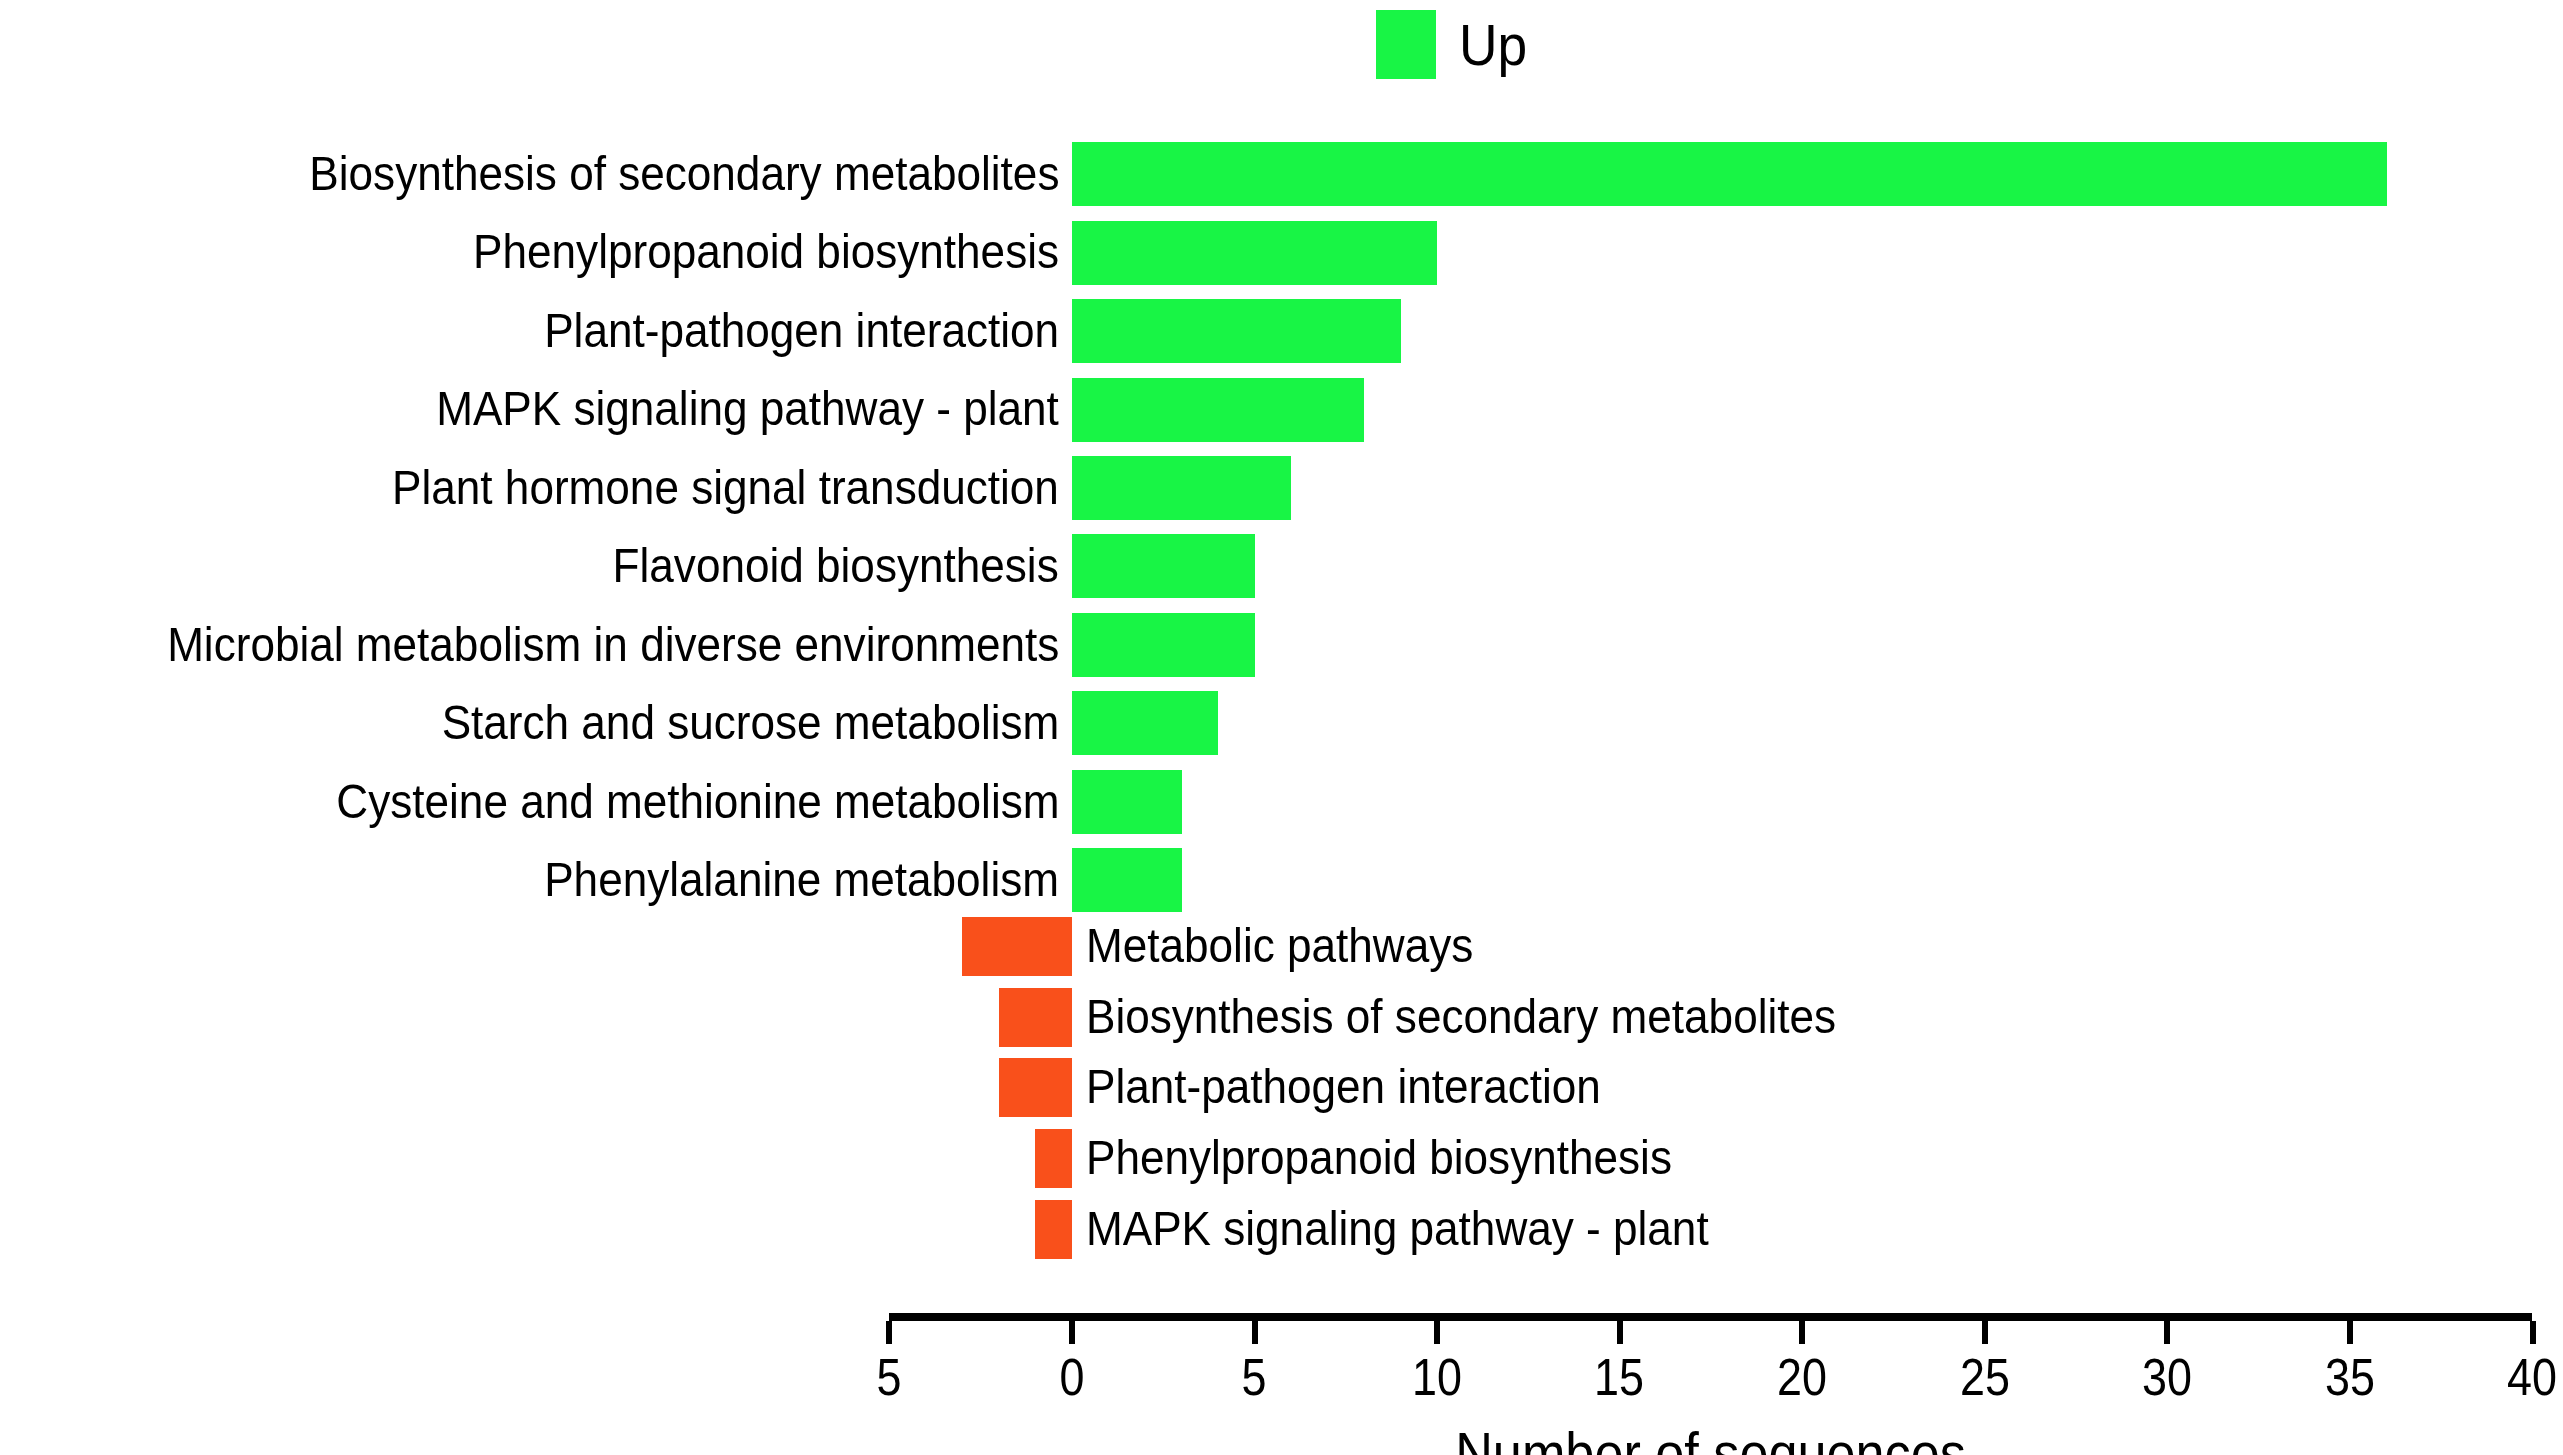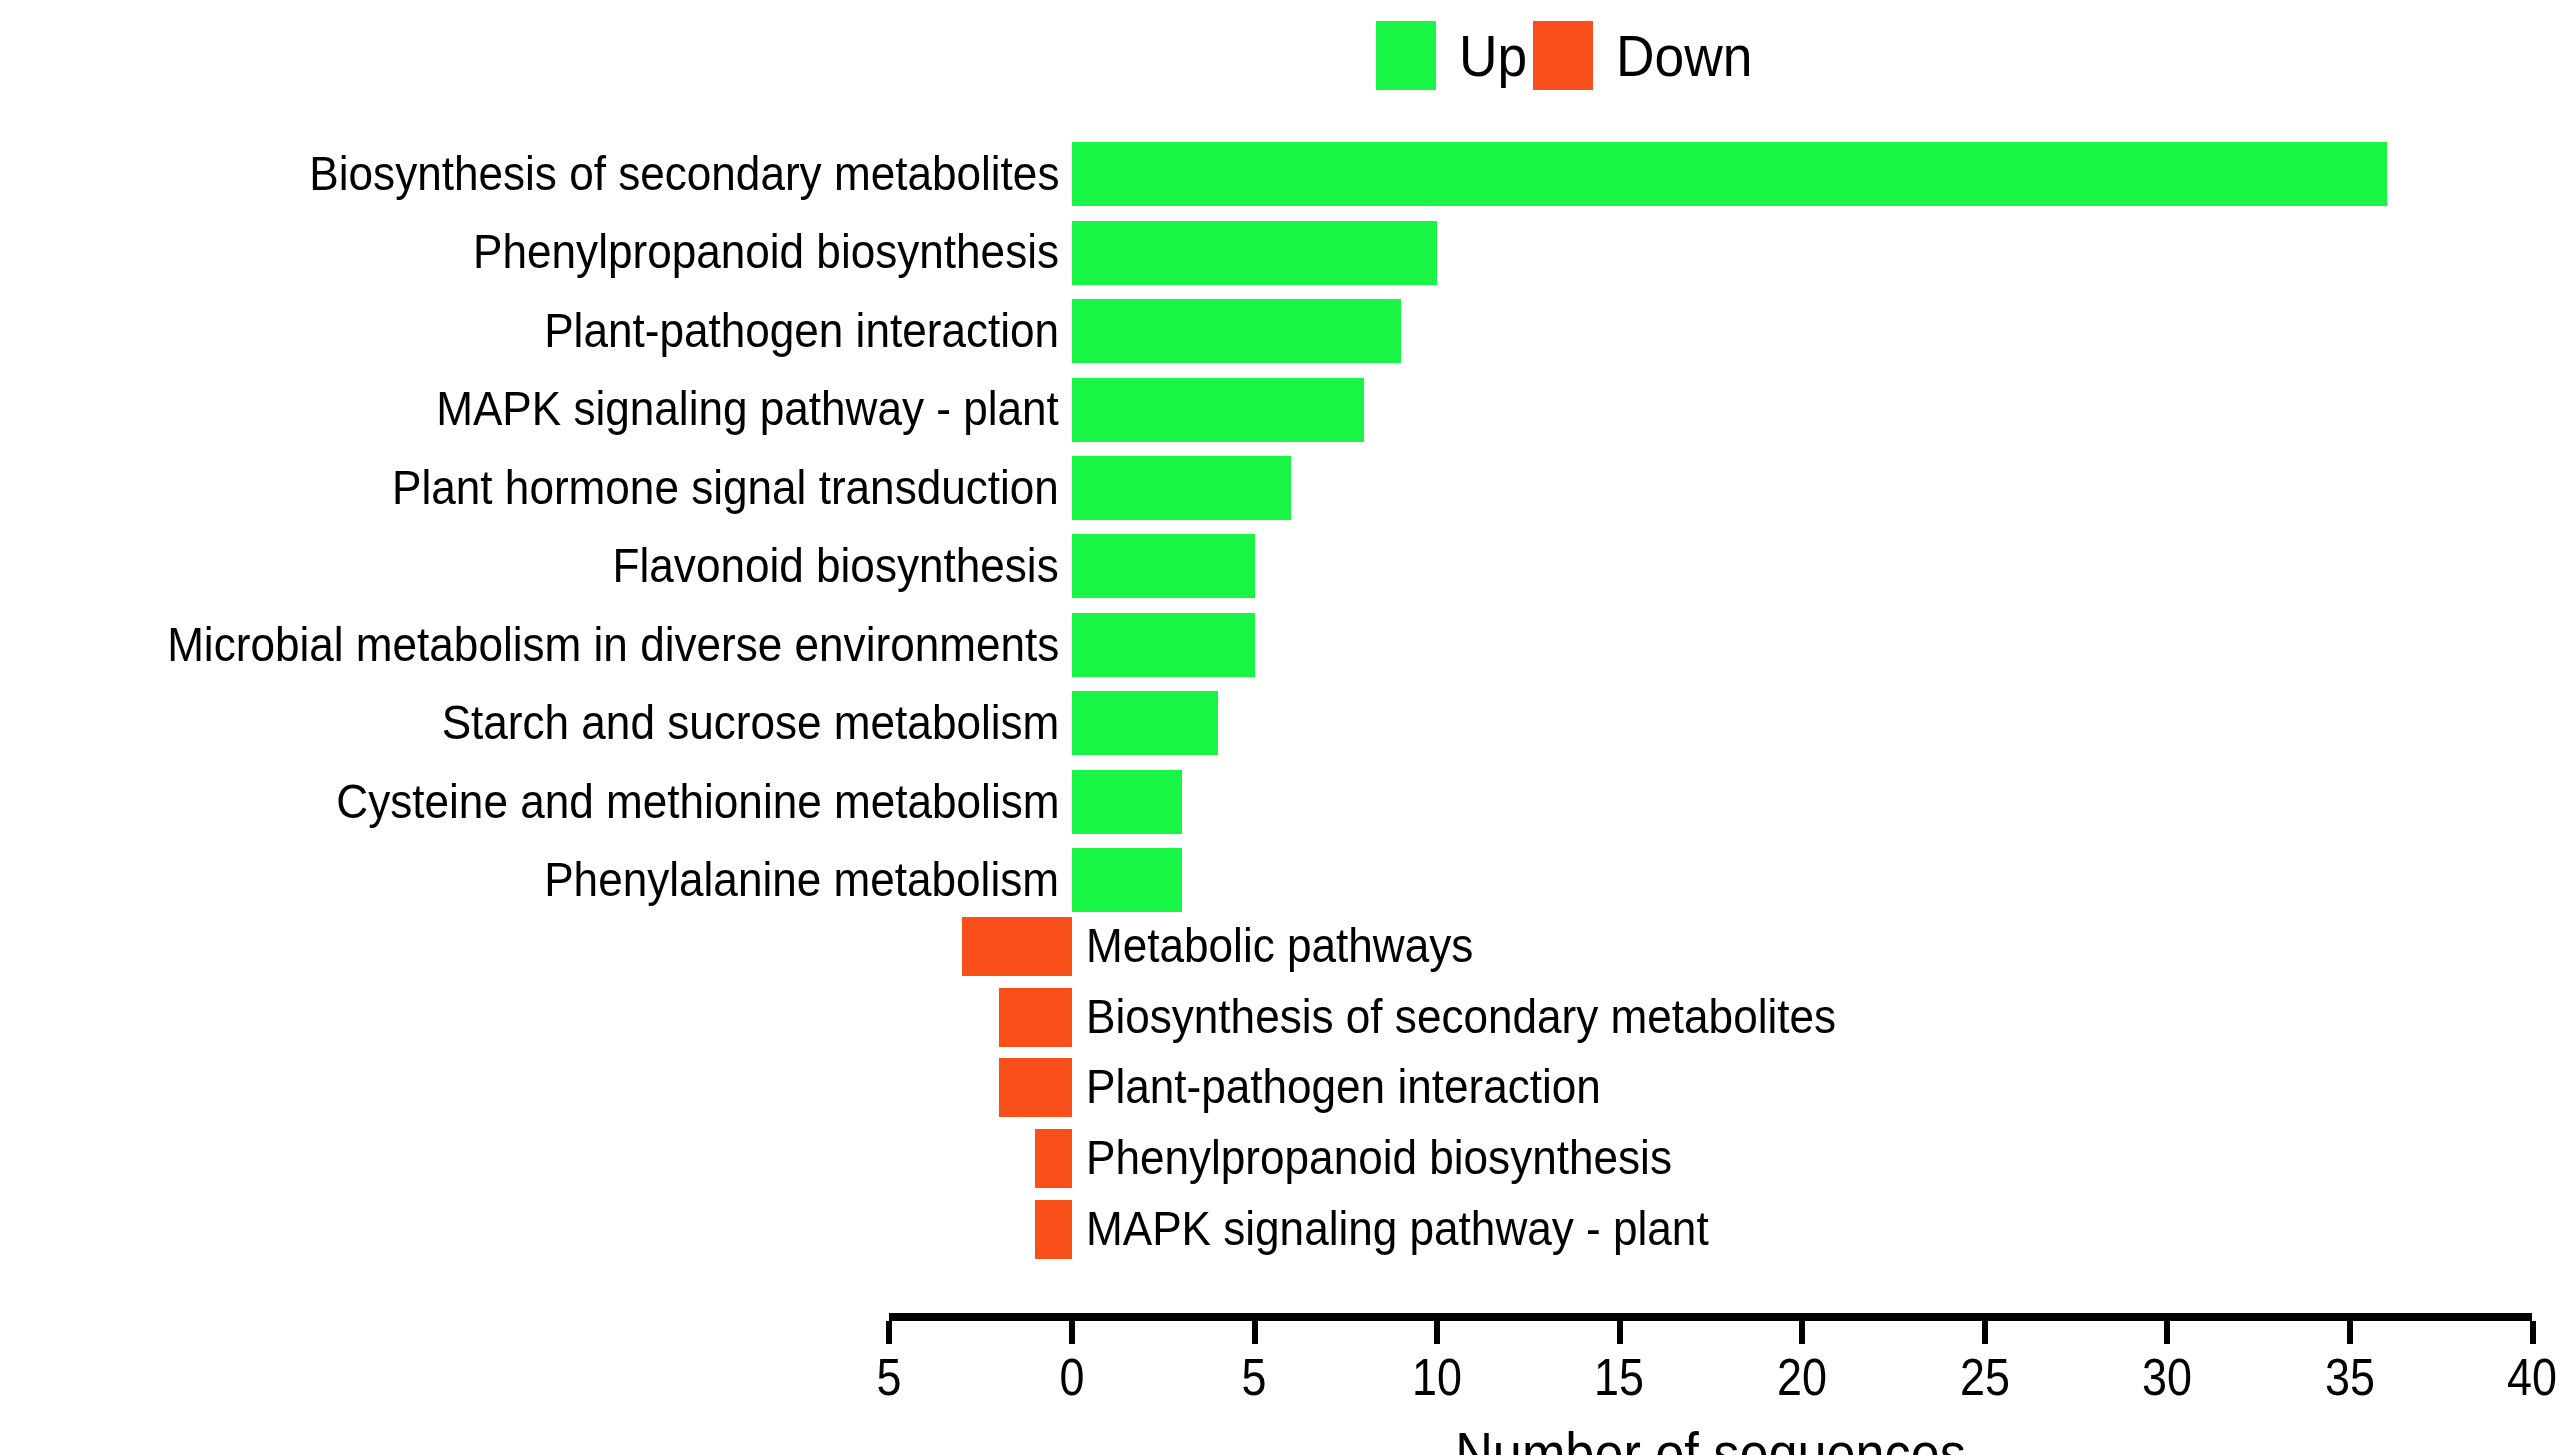--- a/index.html
+++ b/index.html
@@ -1,20 +1,20 @@
 <!DOCTYPE html>
 <html style="font-size:14px"><head>
 <meta charset="utf-8">
 <style>
   html,body{margin:0;padding:0;background:#ffffff;}
   body{width:2563px;height:1455px;font-family:"Liberation Sans",sans-serif;color:#000;overflow:hidden;}
   #root{position:relative;width:2563px;height:1455px;}
 
   
-  .legend{position:absolute;left:1376px;top:21px;display:flex;align-items:center;}
+  .legend{position:absolute;left:1376px;top:10px;display:flex;align-items:center;gap:53px;}
   .legend-entry{display:flex;align-items:center;gap:23px;}
   .legend-swatch{width:60px;height:69px;display:block;}
   .legend-label{font-size:58px;line-height:1;letter-spacing:0px;white-space:nowrap;
                 transform:scaleX(0.92);transform-origin:left center;}
 
   
   .plot{position:absolute;left:0;top:0;width:2563px;height:1455px;}
 
   .bar{position:absolute;}
   .bar.up{background:#18f545;}
@@ -34,24 +34,20 @@
 </style>
 </head>
 <body>
 
 <div id="root">
 
   <div class="legend">
     <div class="legend-entry">
       <span class="legend-swatch" style="background:#18f545"></span>
       <span class="legend-label">Up</span>
-    </div>
-    <div class="legend-entry">
-      <span class="legend-swatch" style="background:#f9501b"></span>
-      <span class="legend-label">Down</span>
     </div>
   </div>
 
   <div class="plot" id="plot">
       <div class="bar up" style="left: 1072px; top: 142px; width: 1315px; height: 64px; background: rgb(24, 245, 69);"></div>
       <div class="cat-label left" style="right: 1504px; top: 149px;">Biosynthesis of secondary metabolites</div>
       <div class="bar up" style="left: 1072px; top: 221px; width: 365px; height: 64px; background: rgb(24, 245, 69);"></div>
       <div class="cat-label left" style="right: 1504px; top: 227px;">Phenylpropanoid biosynthesis</div>
       <div class="bar up" style="left: 1072px; top: 299px; width: 329px; height: 64px; background: rgb(24, 245, 69);"></div>
       <div class="cat-label left" style="right: 1504px; top: 306px;">Plant-pathogen interaction</div>

